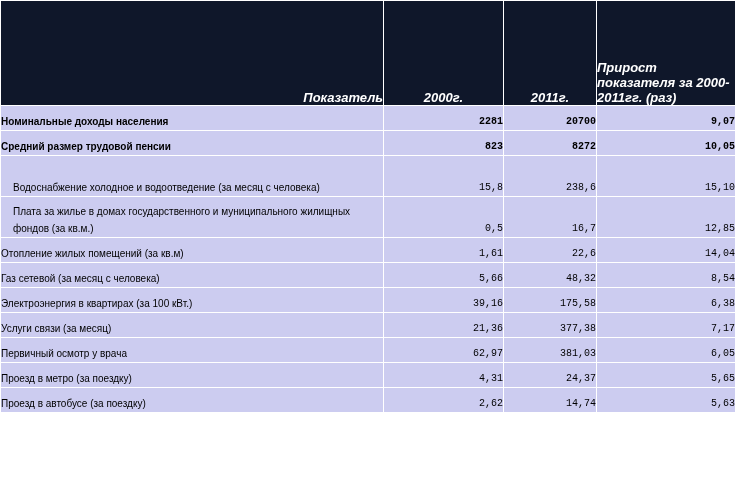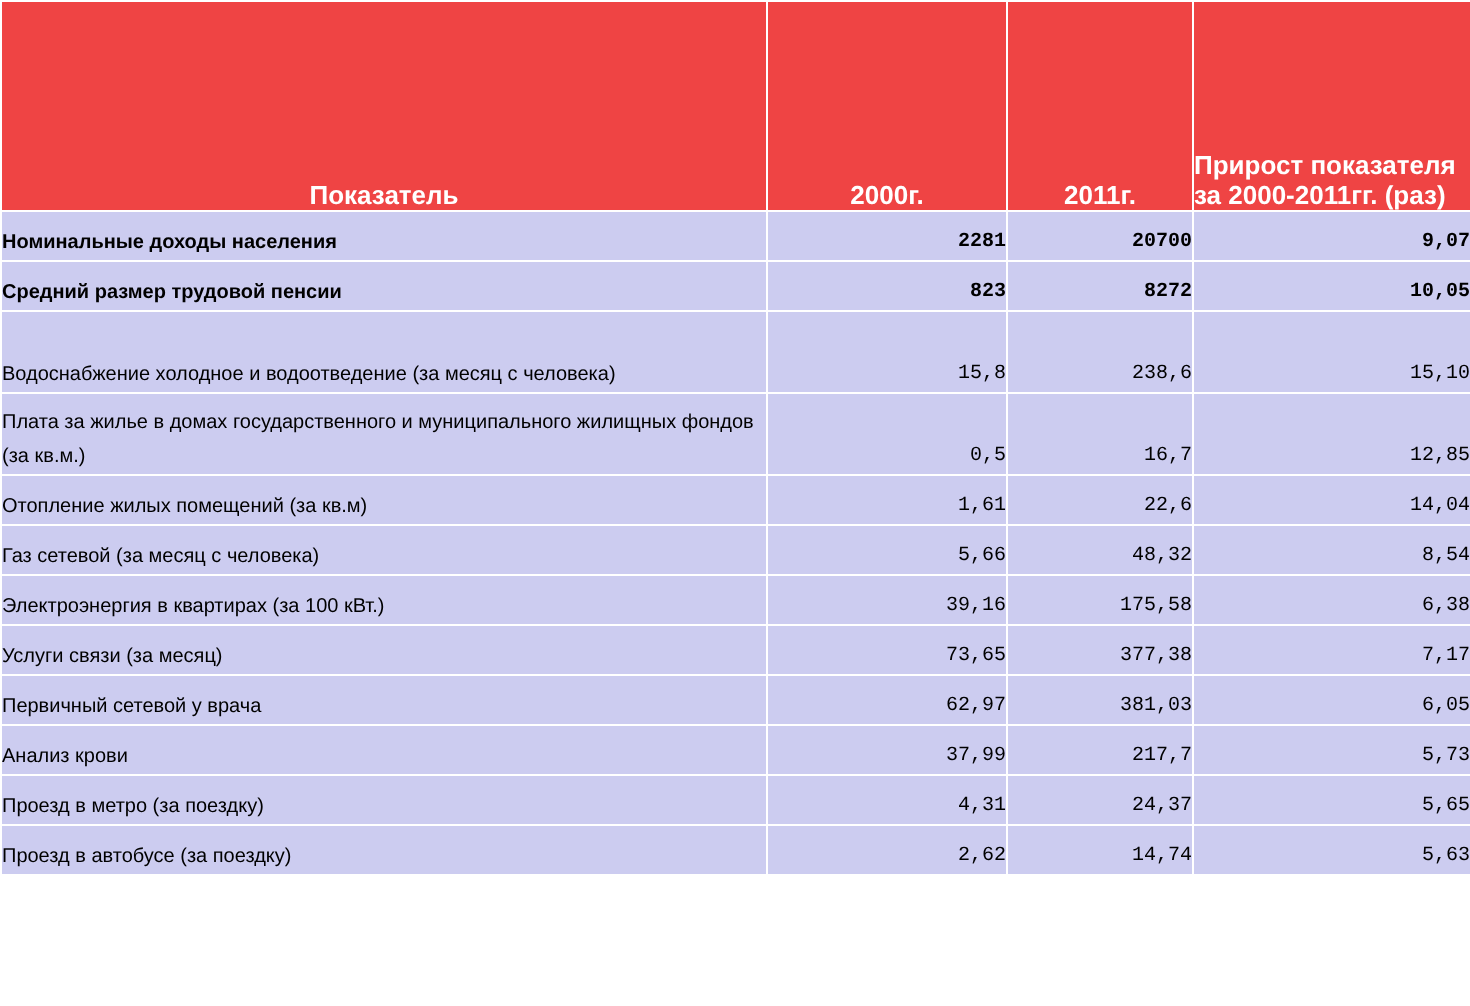--- a/index.html
+++ b/index.html
@@ -33,29 +33,30 @@
   col.c-label  { width: 383px; }
   col.c-2000   { width: 120px; }
   col.c-2011   { width: 93px;  }
   col.c-growth { width: 139px; }
 
   
   thead tr.header-row {
     height: 105px;
   }
   thead th {
-    background: #ef4444;
+    background: #0f172a;
     color: #ffffff;
     font-size: 13px;
     font-weight: bold;
     vertical-align: bottom;
     line-height: 15px;
+    font-style: italic;
   }
   th.h-label {
-    text-align: center;
+    text-align: right;
     padding: 0 0 8px 20px;
   }
   th.h-2000, th.h-2011 {
     padding: 0 0 8px 0;
   }
   th.h-growth {
     text-align: left;
     padding: 0 6px 8px 8px;
     vertical-align: top;
     padding-top: 35px;
@@ -75,21 +76,21 @@
   td.cell-label {
     text-align: left;
     padding: 2px 4px 4px 8px;
   }
   td.cell-num {
     text-align: right;
     padding: 2px 8px 4px 4px;
     white-space: nowrap;
     font-family: Liberation Mono, monospace;
   }
-  tr.r-tall td { height: 40px; }
+  tr.r-tall td { height: 40px; padding-left: 12px; }
   tr.r-norm td { height: 24px; }
 </style>
 </head>
 <body>
 
 <div class="sheet">
   <table class="data-table">
     <colgroup>
       <col class="c-label">
       <col class="c-2000">
@@ -142,35 +143,29 @@
           <td class="cell-num">8,54</td>
         </tr>
         <tr class="r-norm">
           <td class="cell-label">Электроэнергия в квартирах (за 100 кВт.)</td>
           <td class="cell-num">39,16</td>
           <td class="cell-num">175,58</td>
           <td class="cell-num">6,38</td>
         </tr>
         <tr class="r-norm">
           <td class="cell-label">Услуги связи (за месяц)</td>
-          <td class="cell-num">73,65</td>
+          <td class="cell-num">21,36</td>
           <td class="cell-num">377,38</td>
           <td class="cell-num">7,17</td>
         </tr>
         <tr class="r-norm">
-          <td class="cell-label">Первичный сетевой у врача</td>
+          <td class="cell-label">Первичный осмотр у врача</td>
           <td class="cell-num">62,97</td>
           <td class="cell-num">381,03</td>
           <td class="cell-num">6,05</td>
-        </tr>
-        <tr class="r-norm">
-          <td class="cell-label">Анализ крови</td>
-          <td class="cell-num">37,99</td>
-          <td class="cell-num">217,7</td>
-          <td class="cell-num">5,73</td>
         </tr>
         <tr class="r-norm">
           <td class="cell-label">Проезд в метро (за поездку)</td>
           <td class="cell-num">4,31</td>
           <td class="cell-num">24,37</td>
           <td class="cell-num">5,65</td>
         </tr>
         <tr class="r-norm">
           <td class="cell-label">Проезд в автобусе (за поездку)</td>
           <td class="cell-num">2,62</td>

